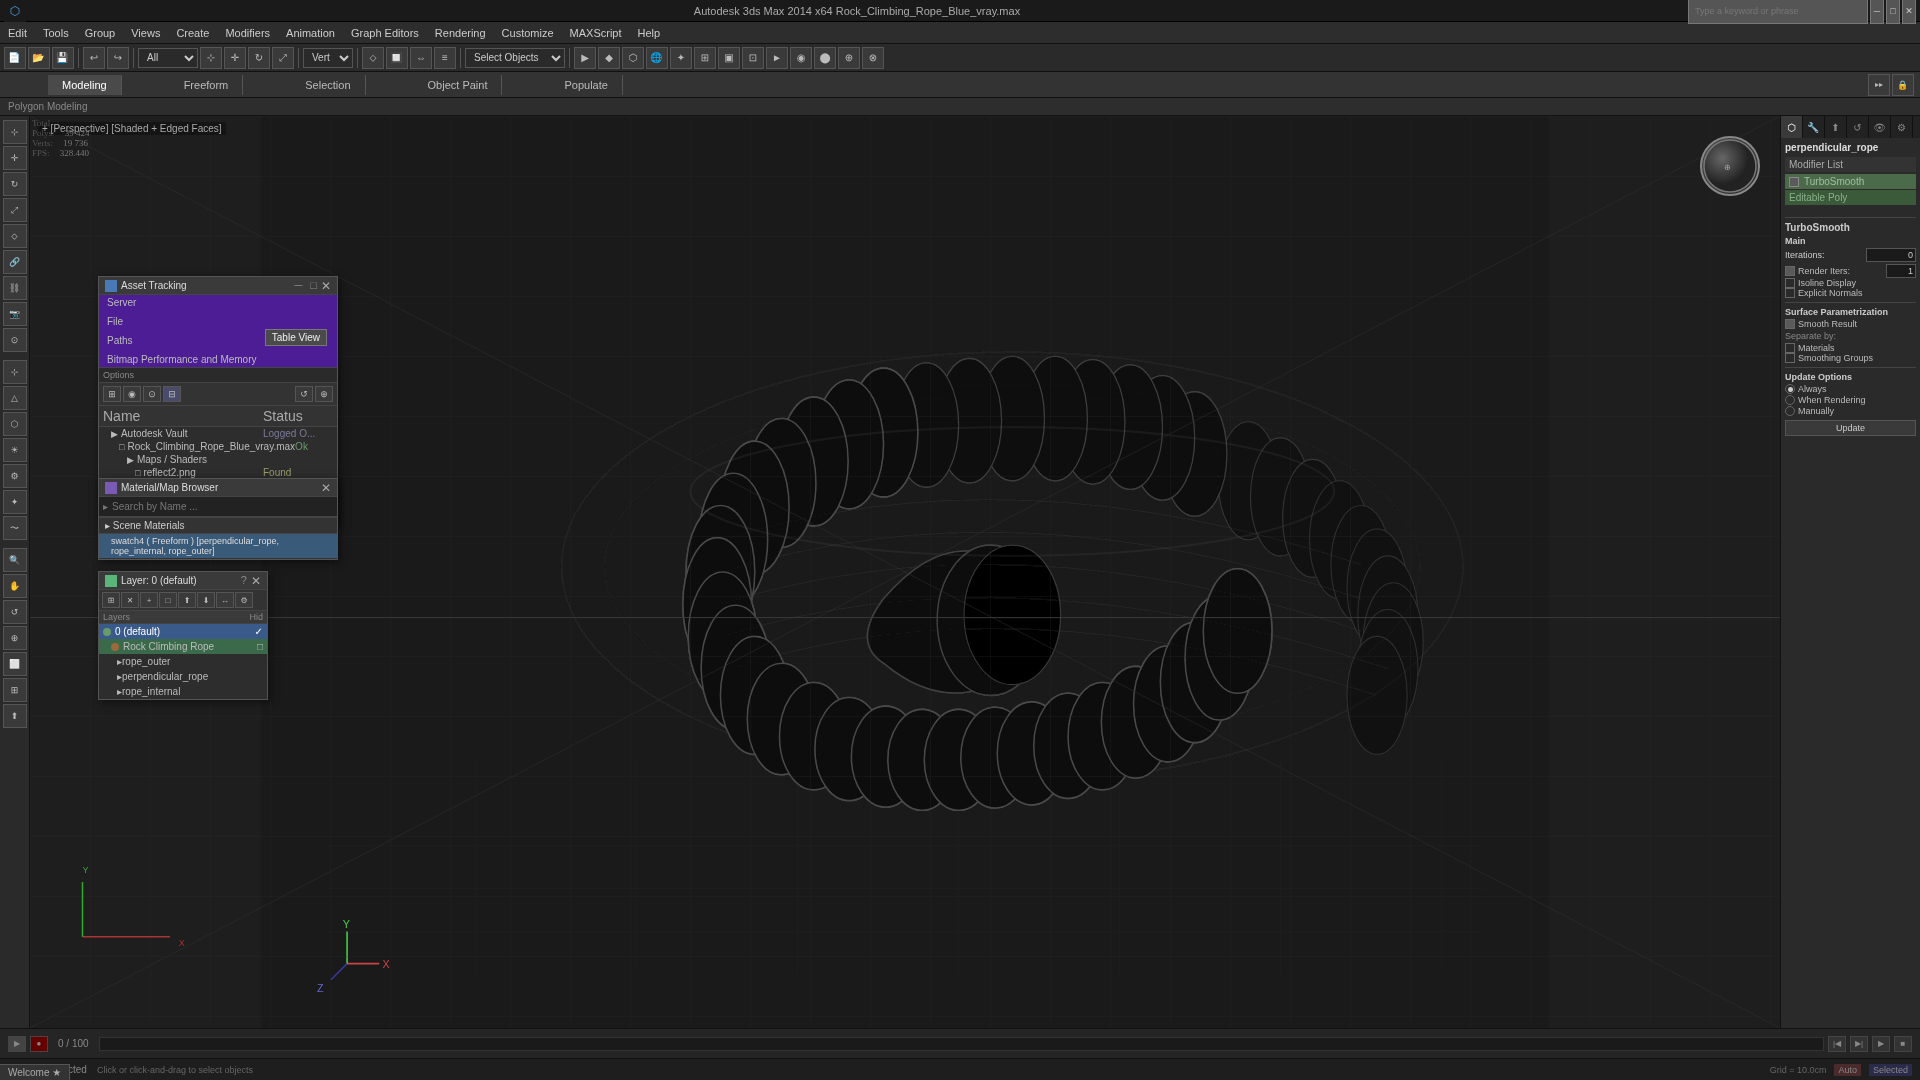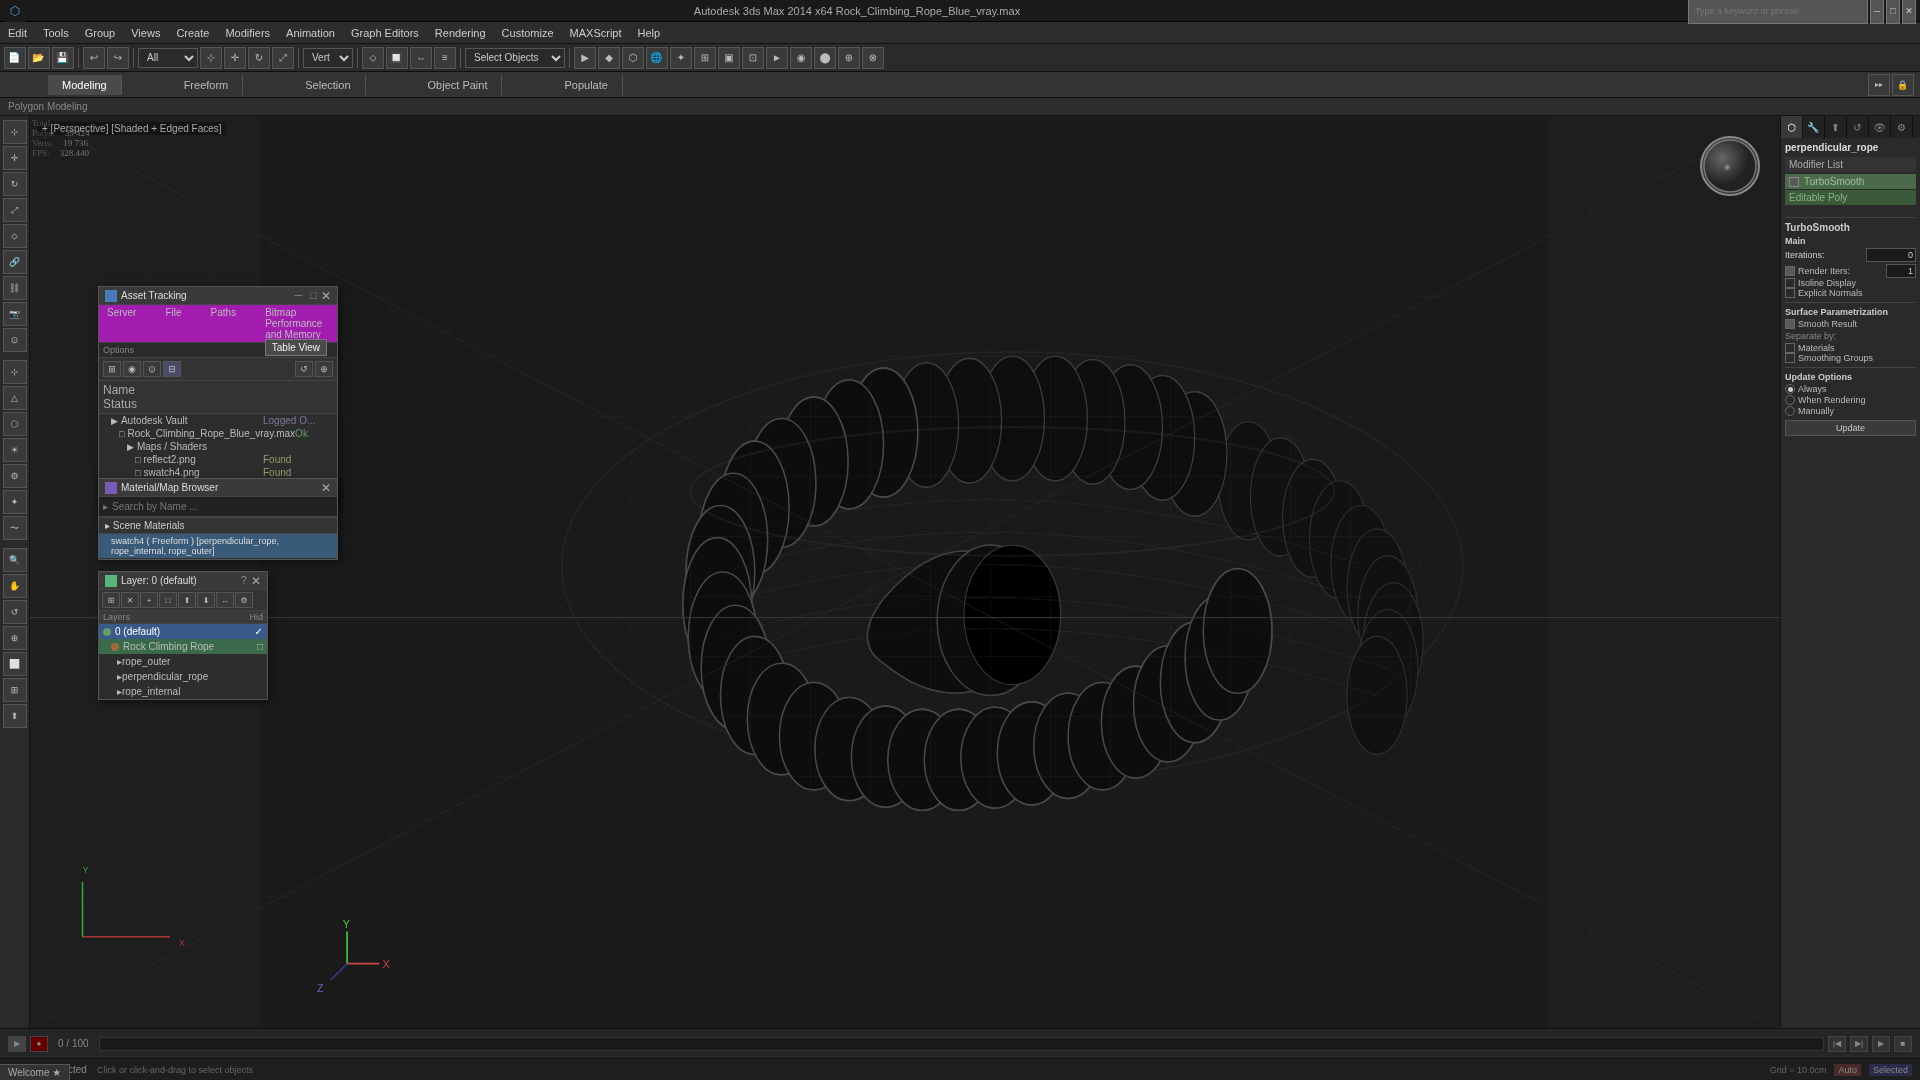--- a/index.html
+++ b/index.html
@@ -82,26 +82,26 @@
     .rp-radio-dot { width: 10px; height: 10px; border-radius: 50%; border: 1px solid #666; background: #2a2a2a; display: flex; align-items: center; justify-content: center; }
     .rp-radio-dot.checked::after { content: ''; width: 5px; height: 5px; border-radius: 50%; background: #ccc; }
     .rp-btn { width: 100%; height: 16px; background: #3a3a3a; border: 1px solid #555; color: #ccc; font-size: 9px; cursor: pointer; margin-top: 3px; }
 
     
     .float-panel { position: absolute; background: #2d2d2d; border: 1px solid #555; box-shadow: 2px 2px 8px rgba(0,0,0,0.5); z-index: 10; }
     .float-panel-title { height: 18px; background: #3a3a3a; display: flex; align-items: center; justify-content: space-between; padding: 0 6px; font-size: 10px; color: #ddd; cursor: move; border-bottom: 1px solid #444; }
     .float-panel-close { cursor: pointer; color: #aaa; font-size: 12px; }
 
     
-    #asset-tracking { top: 170px; left: 68px; width: 240px; }
-    .at-menubar { display: flex; gap: 13px; background: #a21caf; border-bottom: 1px solid #444; }
+    #asset-tracking { top: 160px; left: 68px; width: 240px; }
+    .at-menubar { display: flex; gap: 4px; background: #4c1d95; border-bottom: 1px solid #444; flex-direction: column; }
     .at-menu { padding: 2px 8px; font-size: 10px; color: #bbb; cursor: pointer; }
     .at-toolbar { display: flex; align-items: center; gap: 2px; padding: 3px 4px; background: #333; border-bottom: 1px solid #444; }
     .at-tb-btn { width: 18px; height: 16px; background: #3a3a3a; border: 1px solid #555; font-size: 9px; color: #bbb; display: flex; align-items: center; justify-content: center; cursor: pointer; }
-    .at-table-header { display: flex; background: #333; padding: 2px 4px; font-size: 12px; color: #aaa; border-bottom: 1px solid #444; flex-direction: column; }
+    .at-table-header { display: flex; background: #333; padding: 2px 4px; font-size: 14px; color: #aaa; border-bottom: 1px solid #444; }
     .at-col-name { flex: 1; }
     .at-col-status { width: 70px; }
     .at-tree-row { display: flex; align-items: center; padding: 1px 4px; font-size: 10px; color: #bbb; cursor: pointer; }
     .at-indent1 { margin-left: 8px; }
     .at-indent2 { margin-left: 16px; }
     .at-indent3 { margin-left: 24px; }
     .at-indent4 { margin-left: 32px; }
     .at-icon { margin-right: 3px; font-size: 9px; }
     .at-status { width: 70px; font-size: 10px; }
     .at-status.ok { color: #6a9a6a; }

